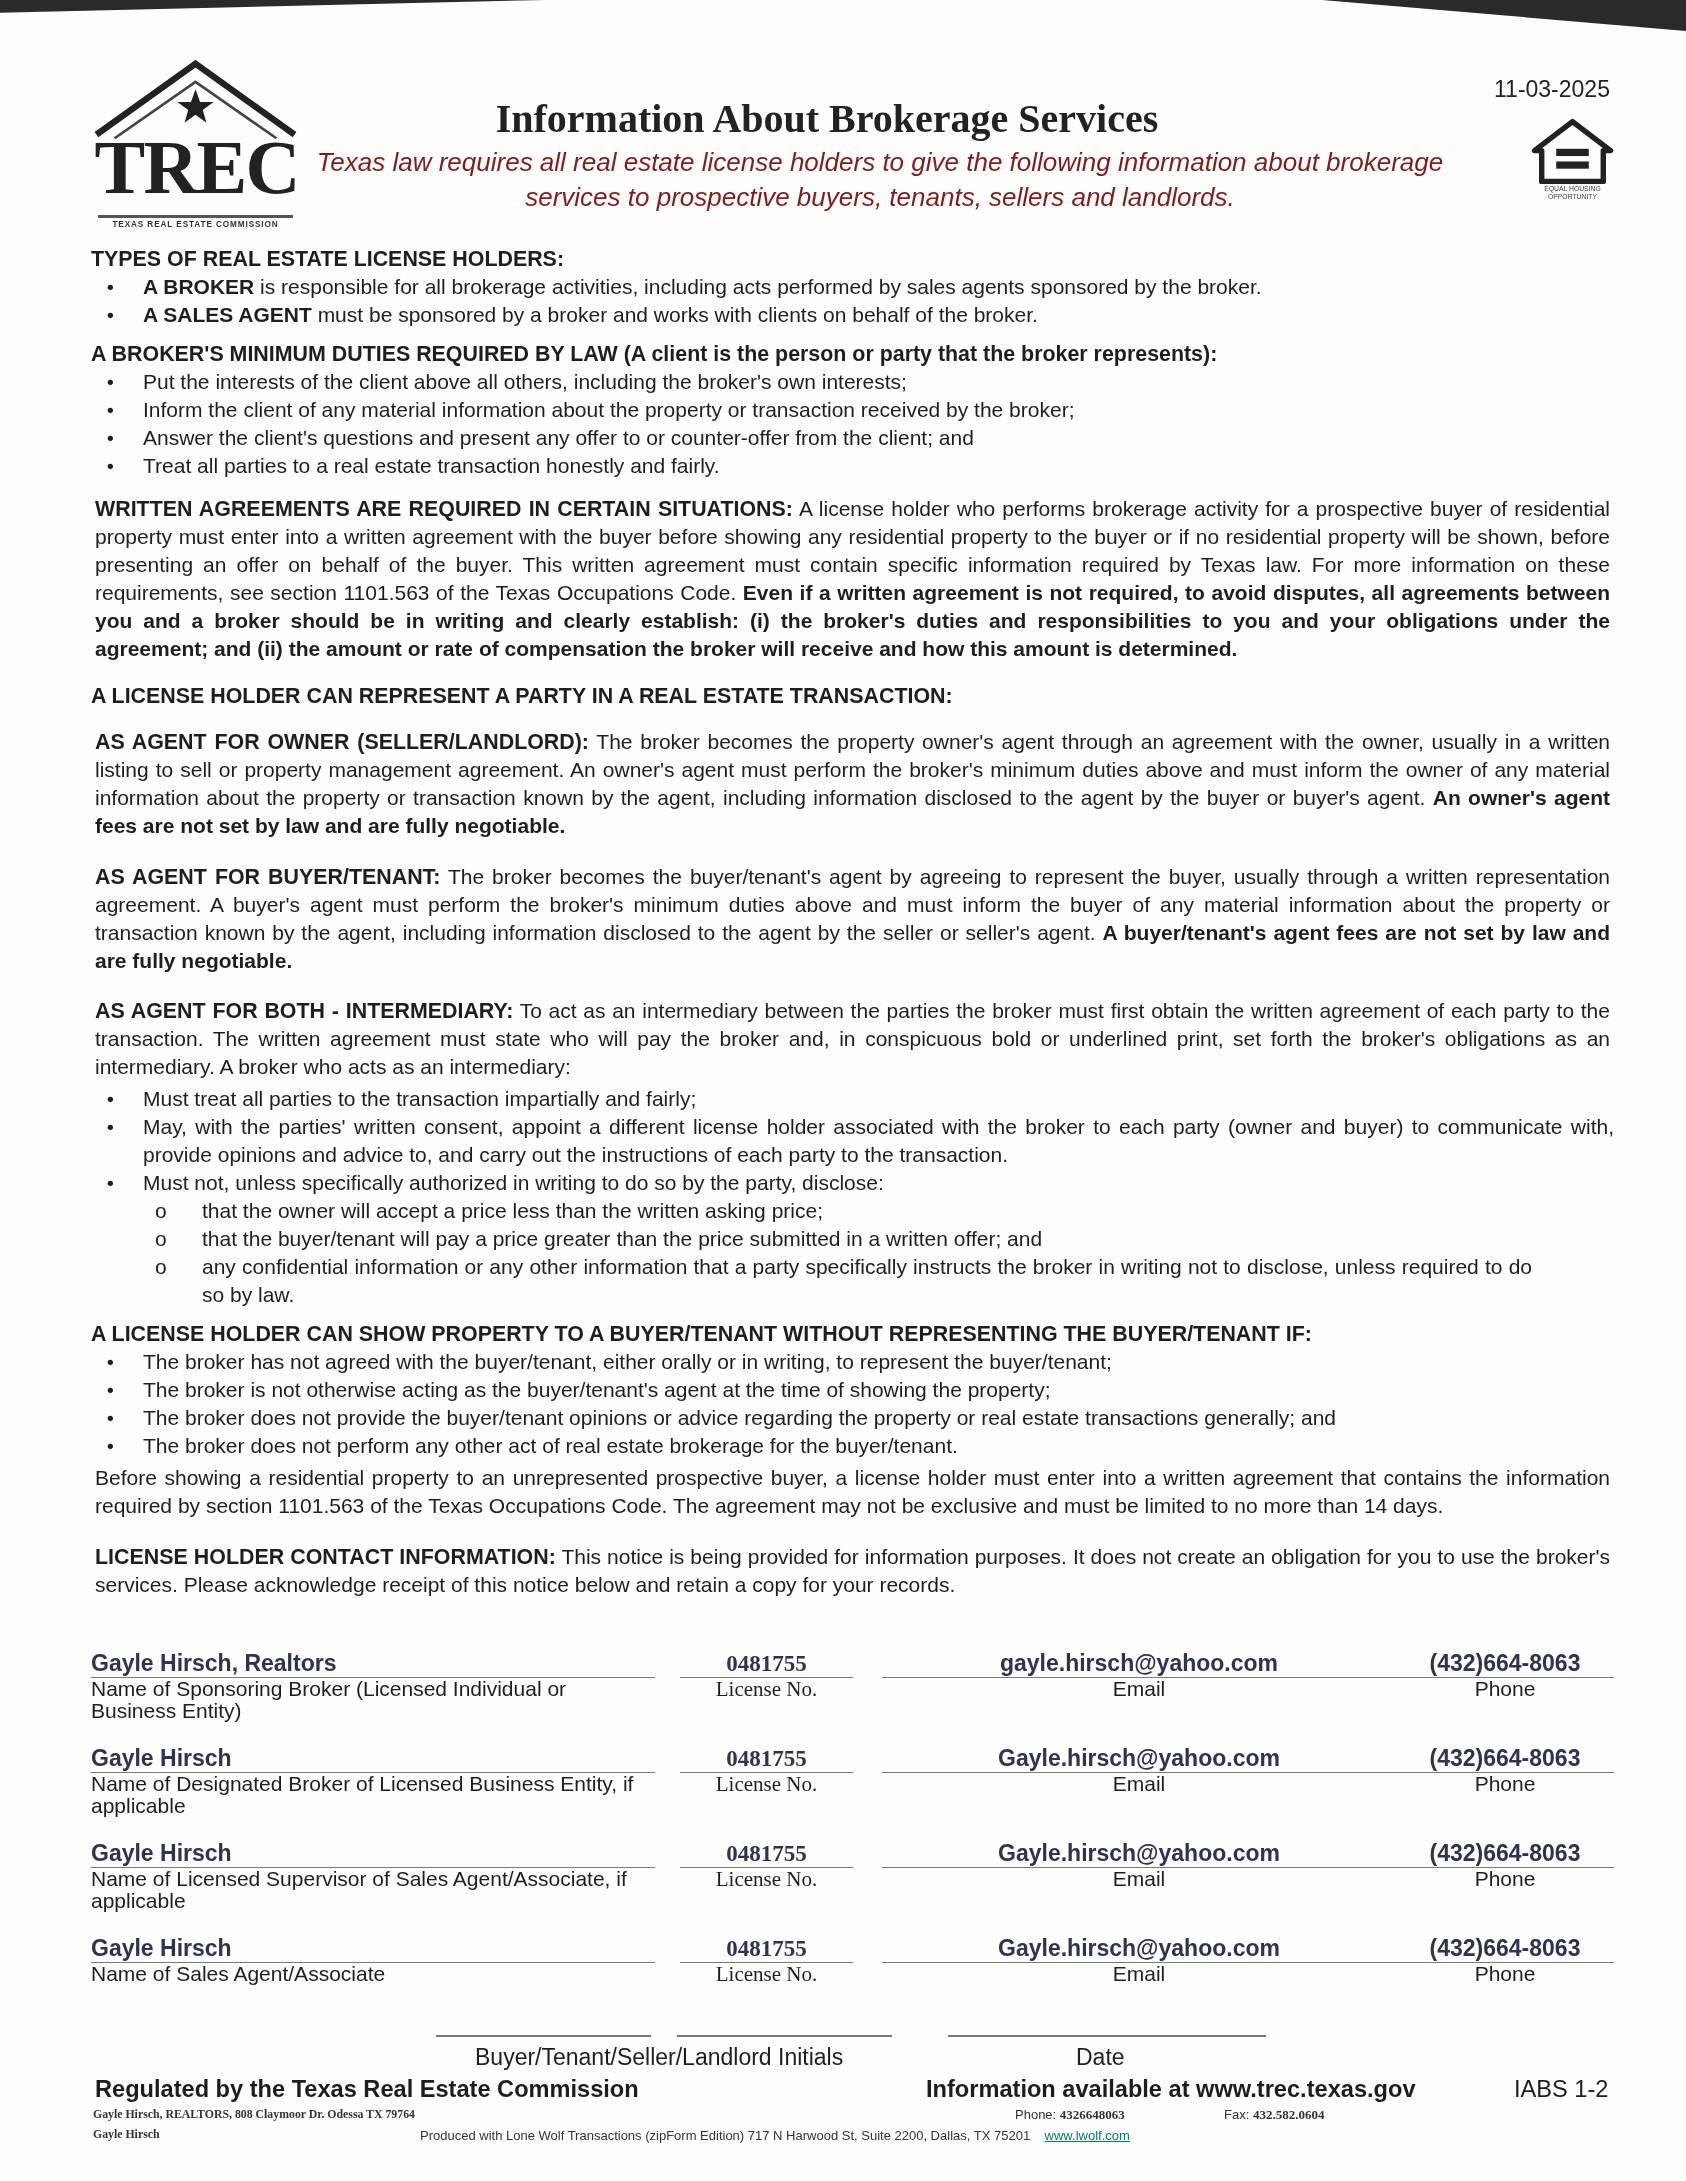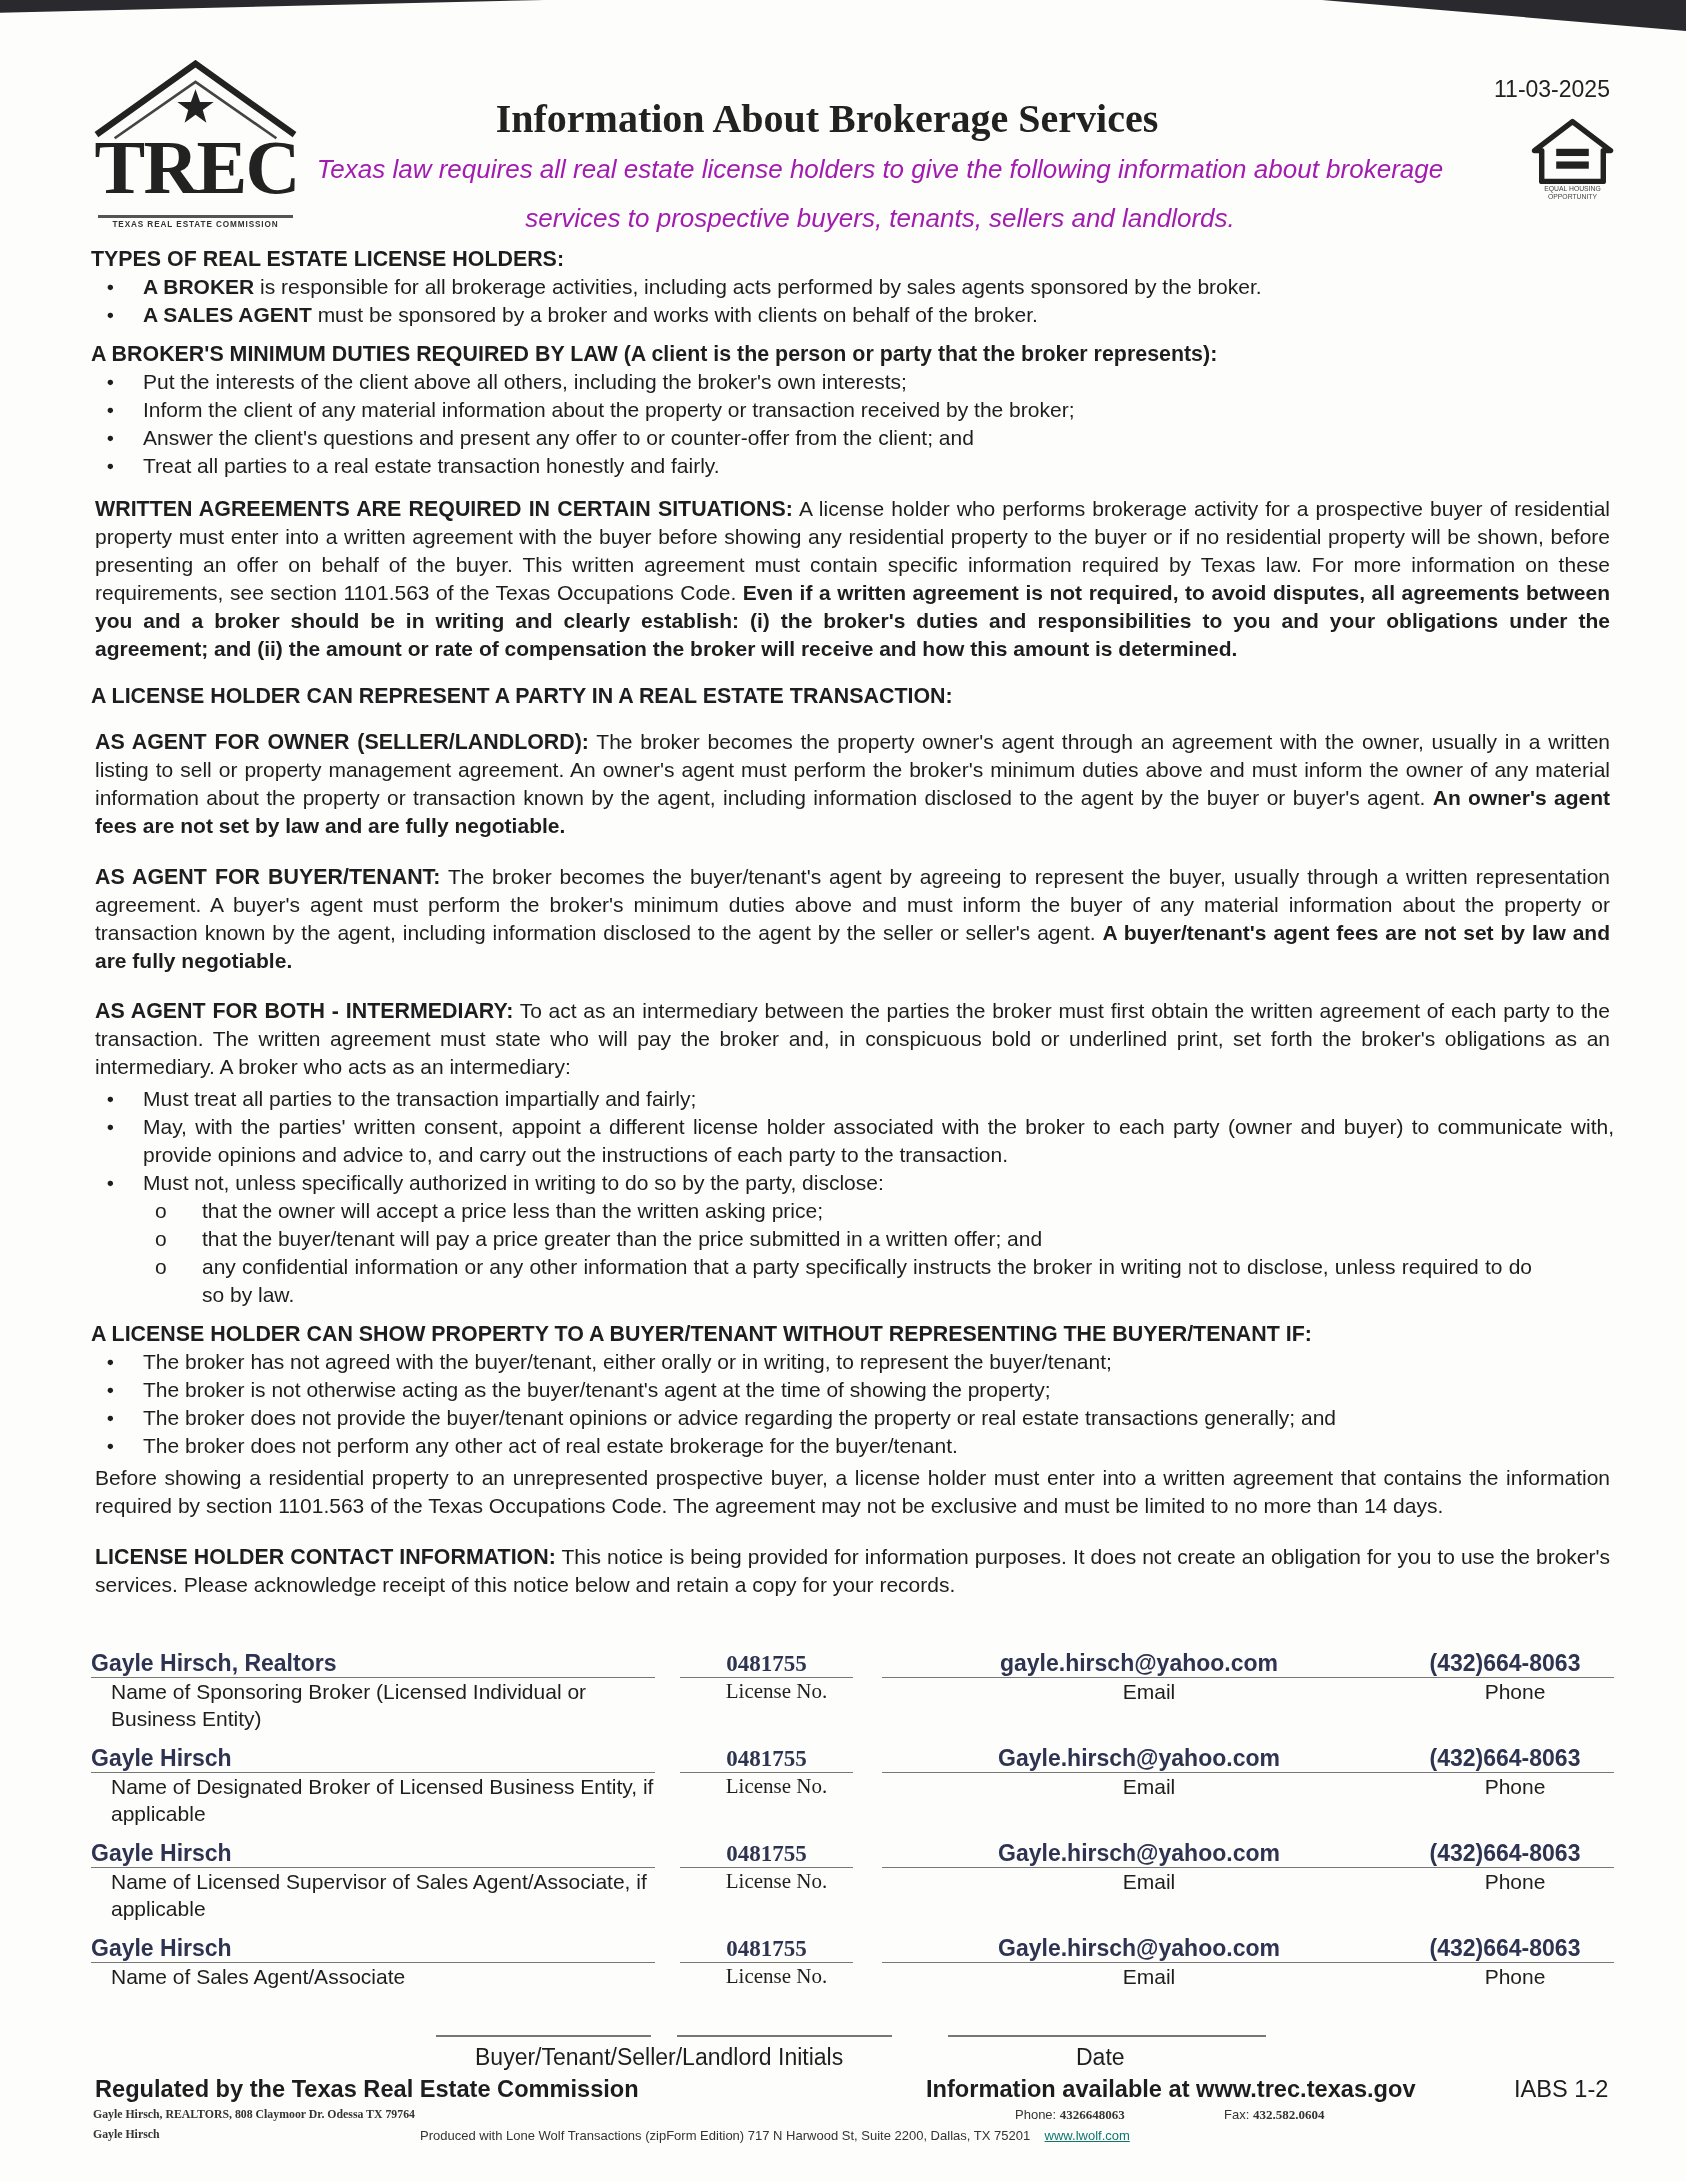--- a/index.html
+++ b/index.html
@@ -15,40 +15,40 @@
   .logo { position:absolute; left:91px; top:60px; width:209px; height:171px; }
   .logo svg { position:absolute; left:0; top:0; }
   .logo .trec { position:absolute; left:3.6px; top:69px; width:202px; 
     font-family:"Liberation Serif", serif; font-weight:bold; font-size:76px; letter-spacing:-1.8px; line-height:76px; color:#222; }
   .logo .rule { position:absolute; left:7.3px; top:155px; width:195px; height:2.7px; background:#555; }
   .logo .sub { position:absolute; left:5.5px; top:160px; width:198px; text-align:center; font-size:8.2px; font-weight:bold; letter-spacing:0.9px; color:#333; }
 
   .title { position:absolute; left:327px; top:95px; width:1000px; text-align:center;
     font-family:"Liberation Serif", serif; font-weight:bold; font-size:40px; color:#222; }
   .subtitle { position:absolute; left:314px; top:145px; width:1132px; text-align:center;
-    font-style:italic; font-size:26px; line-height:49px; color:#a21caf; }
+    font-style:italic; font-size:26px; line-height:35px; color:#7f1d1d; }
   .date { position:absolute; left:1494px; top:76px; font-size:23px; color:#222; }
   .eho { position:absolute; left:1527px; top:118px; width:91px; height:91px; }
   .eho .cap { position:absolute; left:0; top:67px; width:91px; text-align:center; font-size:6.8px; line-height:8.2px; color:#444; }
 
   .content { position:absolute; left:91px; top:245px; width:1523px; font-size:21px; line-height:28px; color:#1e1e20; }
   .h { font-weight:bold; font-size:21.4px; }
   p { margin:4px; text-align:justify; }
   ul { margin:0; padding:0; list-style:none; }
   li { position:relative; padding-left:52px; }
   li.dot::before { content:"\25CF"; position:absolute; left:15.5px; top:0; font-size:12.7px; }
   li.circ { padding-left:111px; }
   li.circ::before { content:"o"; position:absolute; left:64px; top:0; }
   .gap-s { height:11px; } .gap-m { height:14.5px; }
 
   .contacts { position:absolute; left:91px; top:1650px; width:1527px; font-size:21px; color:#1e1e20; }
   .crow { position:relative; height:95px; }
   .field { position:absolute; top:0; }
   .field .val { display:block; font-weight:bold; color:#2d3350; font-size:23px; line-height:27px; border-bottom:1.8px solid #777; height:27px; white-space:nowrap; }
-  .field .lbl { display:block; line-height:27px;margin-left:20px; }
+  .field .lbl { display:block; line-height:22px; }
   .f-name { left:0; width:564px; }
   .f-lic { left:589px; width:173px; text-align:center;font-family:Liberation Serif, serif; }
   .f-mail { left:791px; width:514px; text-align:center; }
   .f-phone { left:1305px; width:218px; text-align:center; }
 
   .sign { position:absolute; top:2035px; font-size:23px; color:#1e1e20; }
   .sign .line { position:absolute; top:0; height:1.8px; background:#777; }
   .footer-l { position:absolute; left:95px; top:2076px; font-size:23.6px; font-weight:bold; }
   .footer-r { position:absolute; left:926px; top:2076px; font-size:23.6px; font-weight:bold; }
   .form-id { position:absolute; left:1514px; top:2076px; font-size:23.6px; }

